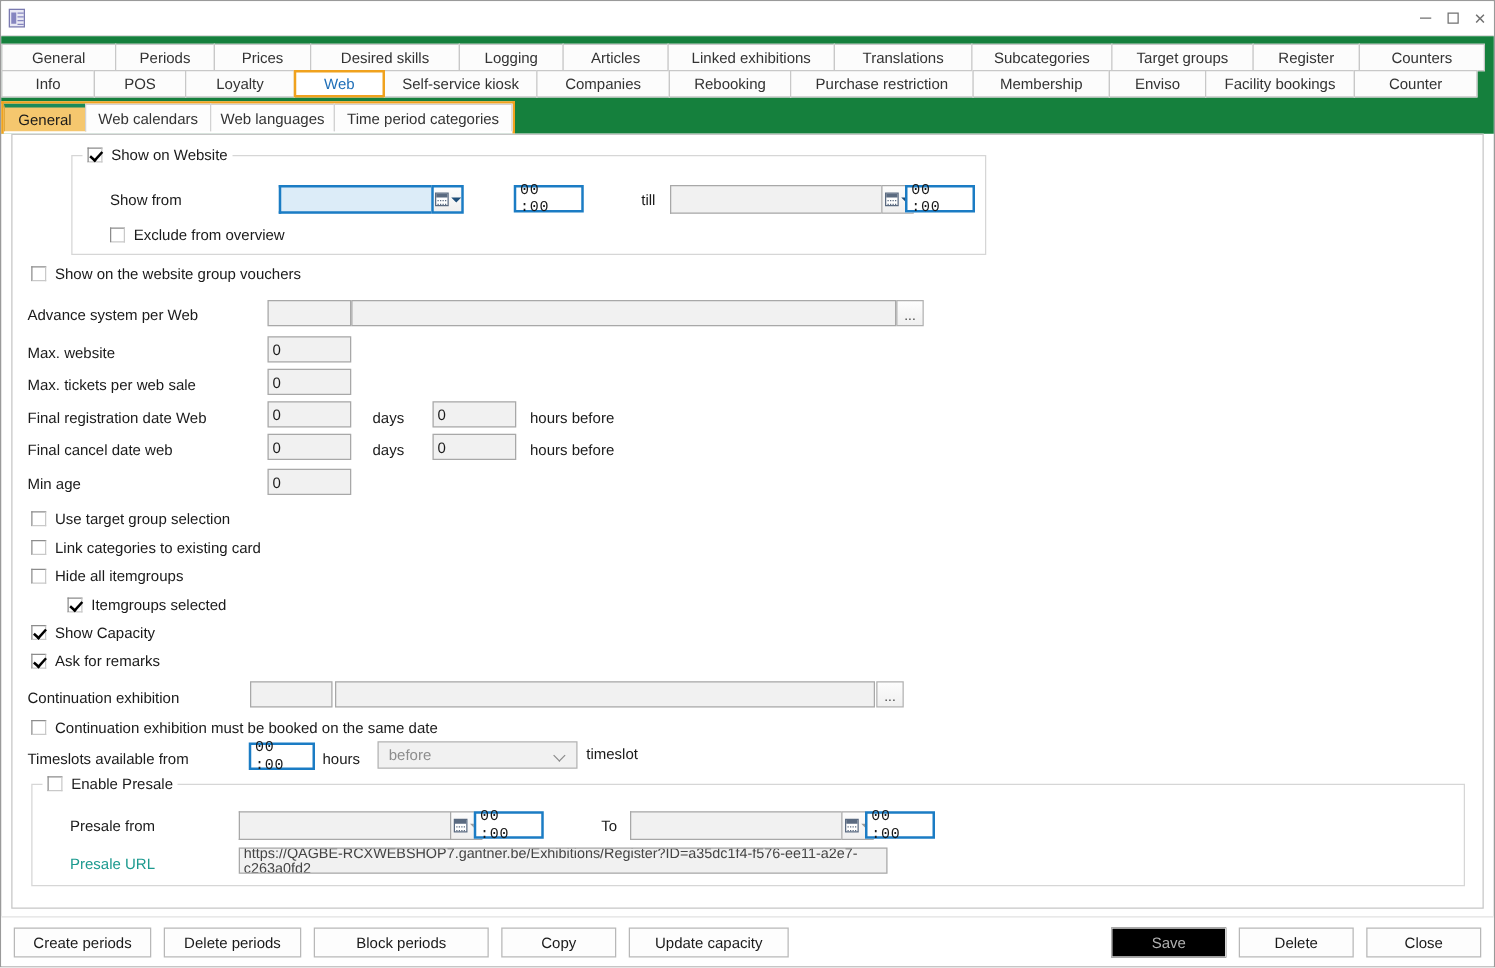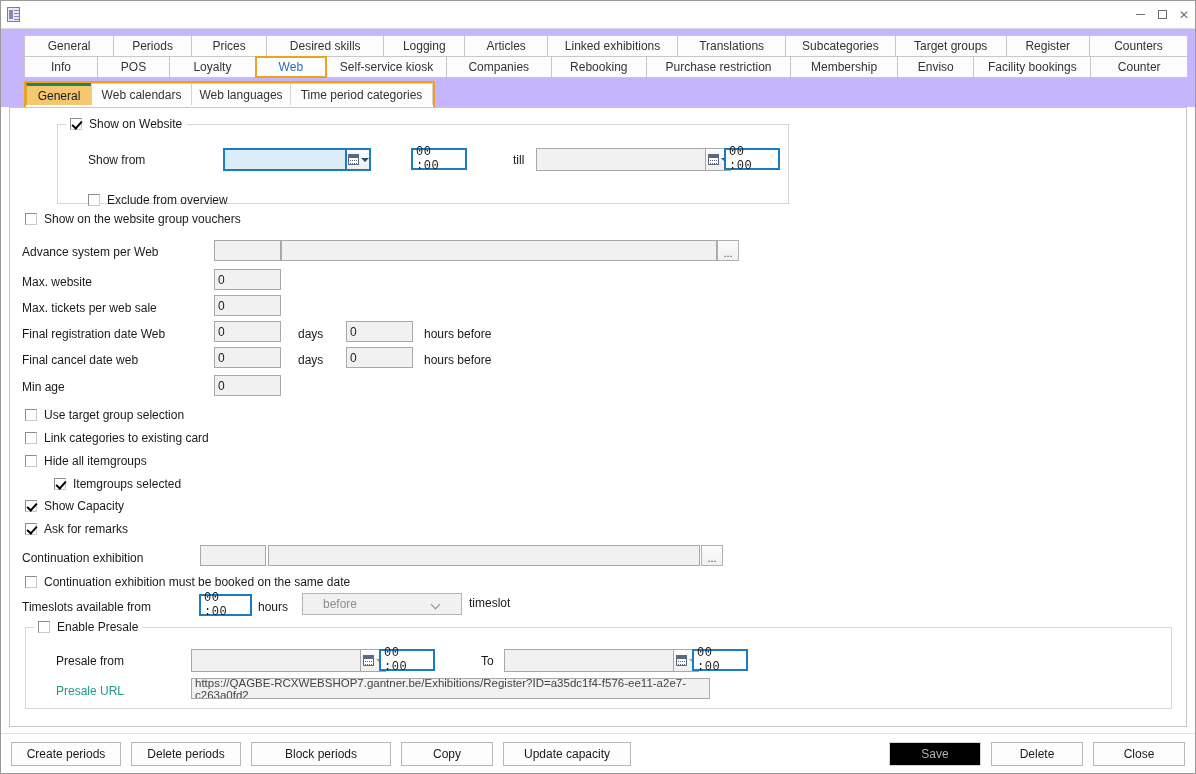--- a/index.html
+++ b/index.html
@@ -62,21 +62,21 @@
   .win-btn {
     width: 22px; height: 26px;
     display: flex; align-items: center; justify-content: center;
     color: #707070; font-size: 12px;
     line-height: 1;
   }
   .win-btn .dash { width: 9px; height: 1px; background: #707070; }
   .win-btn .sq { width: 9px; height: 9px; border: 1px solid #707070; }
 
   
-  .tabs-area { padding: 6px 8px 0 23px; background: #c4b5fd; }
+  .tabs-area { padding: 6px 8px 0 0; background: #15803d; }
   .tabrow { display: flex; }
   .tabrow.row1 { margin-bottom: -1px; }
   .tab {
     height: 22px;
     display: flex; align-items: center; justify-content: center;
     padding: 0 8px;
     background: #fcfcfc;
     border: 1px solid #c8c8c8;
     margin-right: -1px;
     font-size: 12px;
@@ -277,21 +277,21 @@
     line-height: 13px;
   }
 
   
   .combo {
     position: absolute;
     height: 22px;
     background: #f1f1f1;
     border: 1px solid #b4b4b4;
     display: flex; align-items: center;
-    padding: 0 20px;
+    padding: 0 8px;
     font-size: 12px;
     color: #8d8d8d;
   }
   .combo .chev {
     margin-left: auto;
     width: 9px; height: 9px;
     position: relative;
   }
   .combo .chev::after {
     content: "";
@@ -416,21 +416,21 @@
         <div class="dp-field">
             <span></span>
           </div>
         <div class="dp-btn">
           <span class="cal-ico"></span>
             <span class="caret-dn"></span>
         </div>
       </div>
       <div class="timebox" style="left:666px; top:23px; width:56px;">00 :00</div>
 
-      <div class="cb-row" style="left:30px; top:68px;justify-content:space-between;">
+      <div class="cb-row" style="left:30px; top:56px;justify-content:space-between;">
         <span class="cb"></span>
         <span>Exclude from overview</span>
       </div>
     </div>
 
     <div class="cb-row" style="left:15px; top:104px;">
       <span class="cb"></span>
       <span>Show on the website group vouchers</span>
     </div>
 

